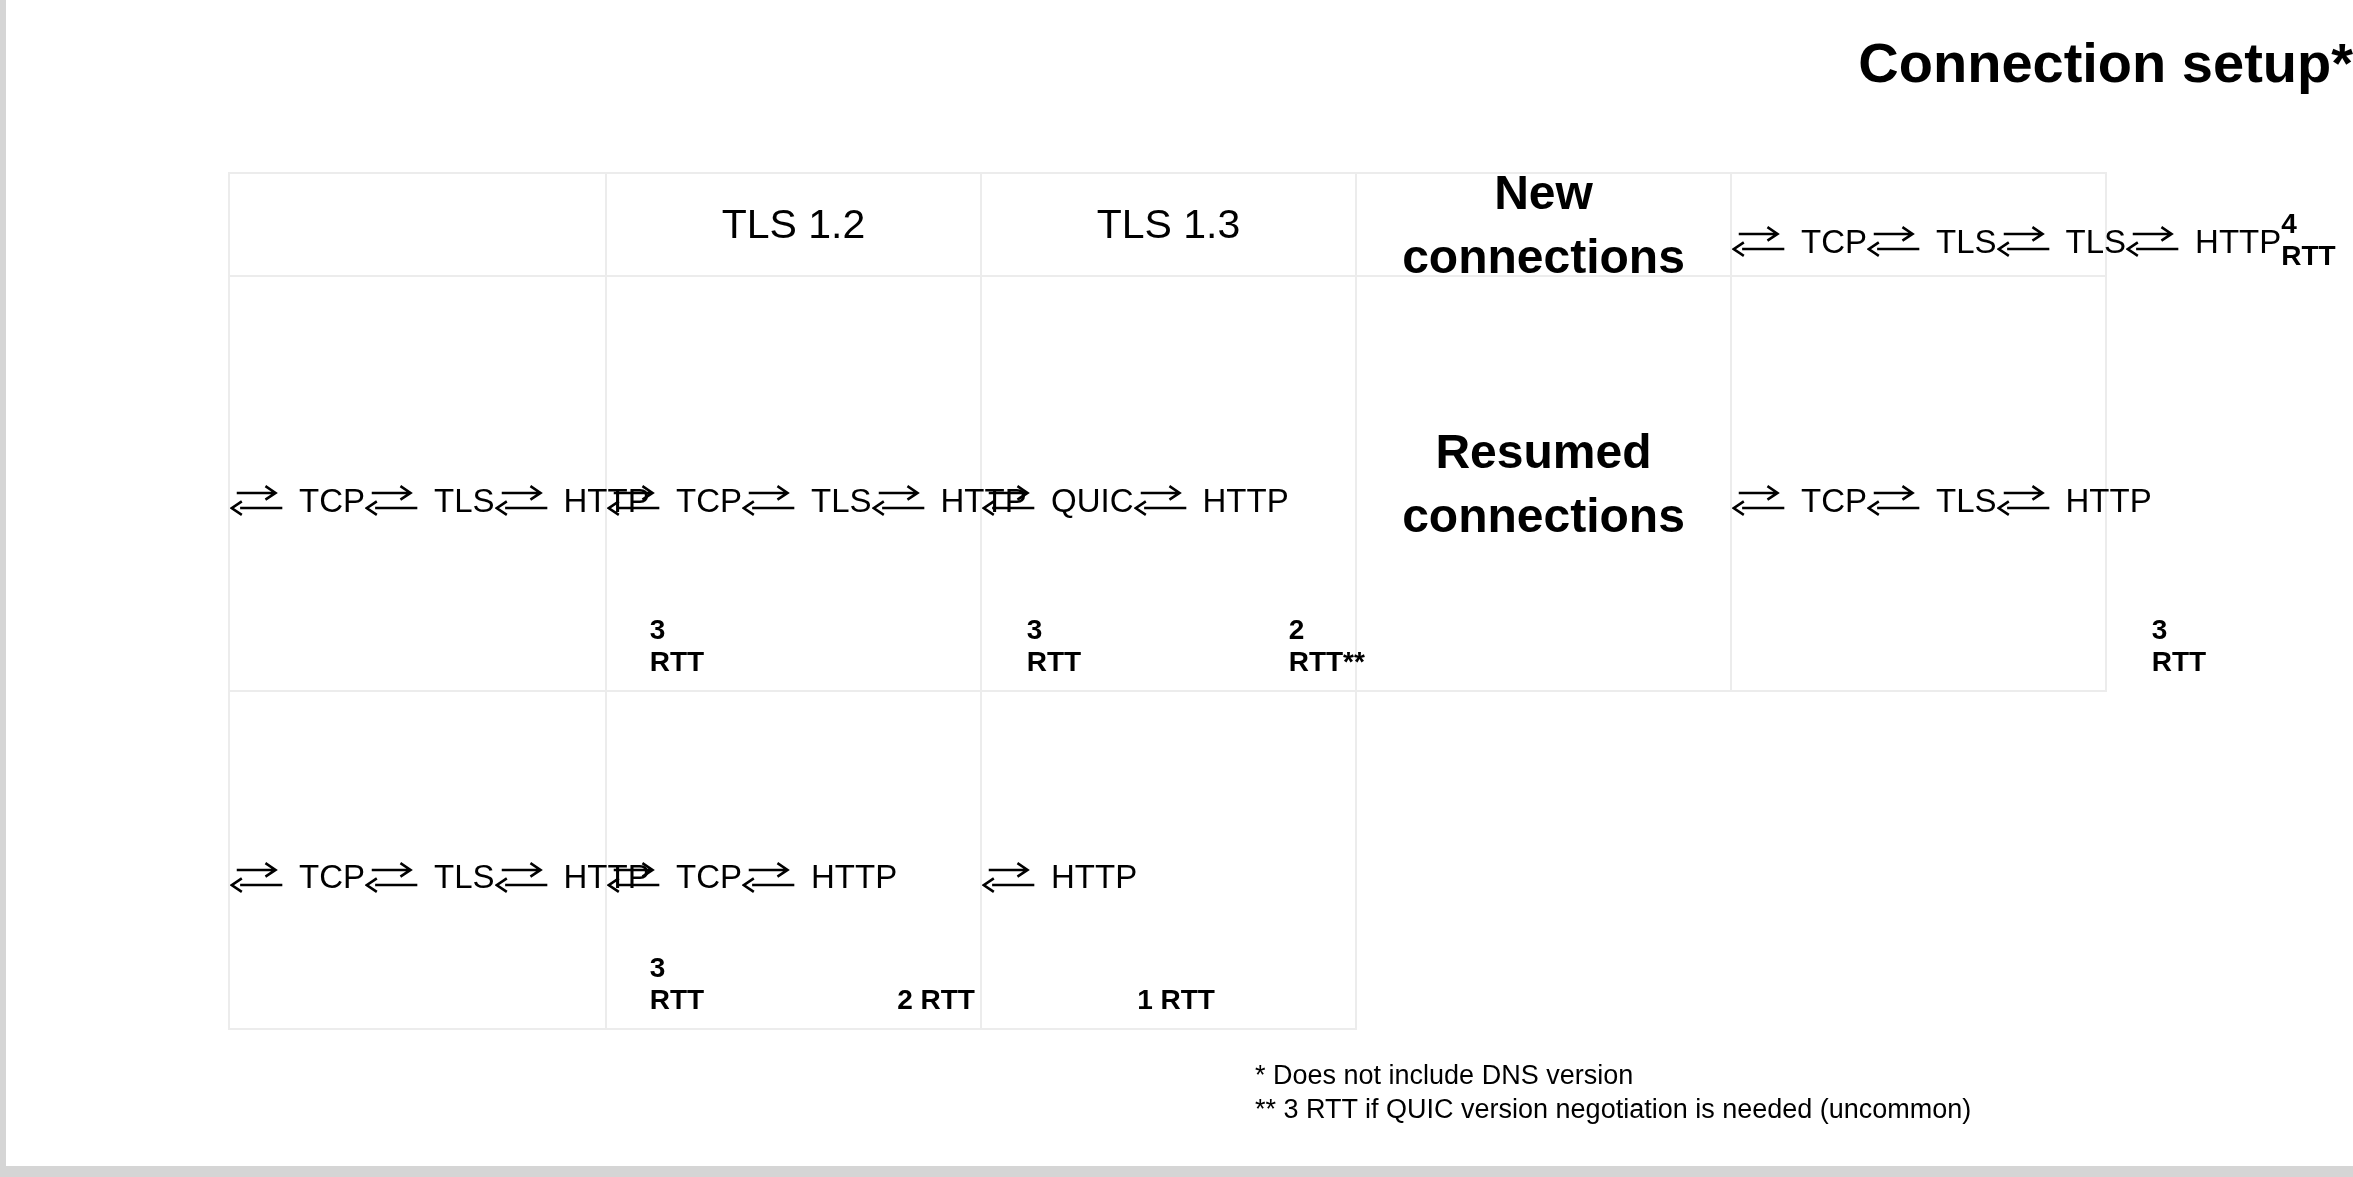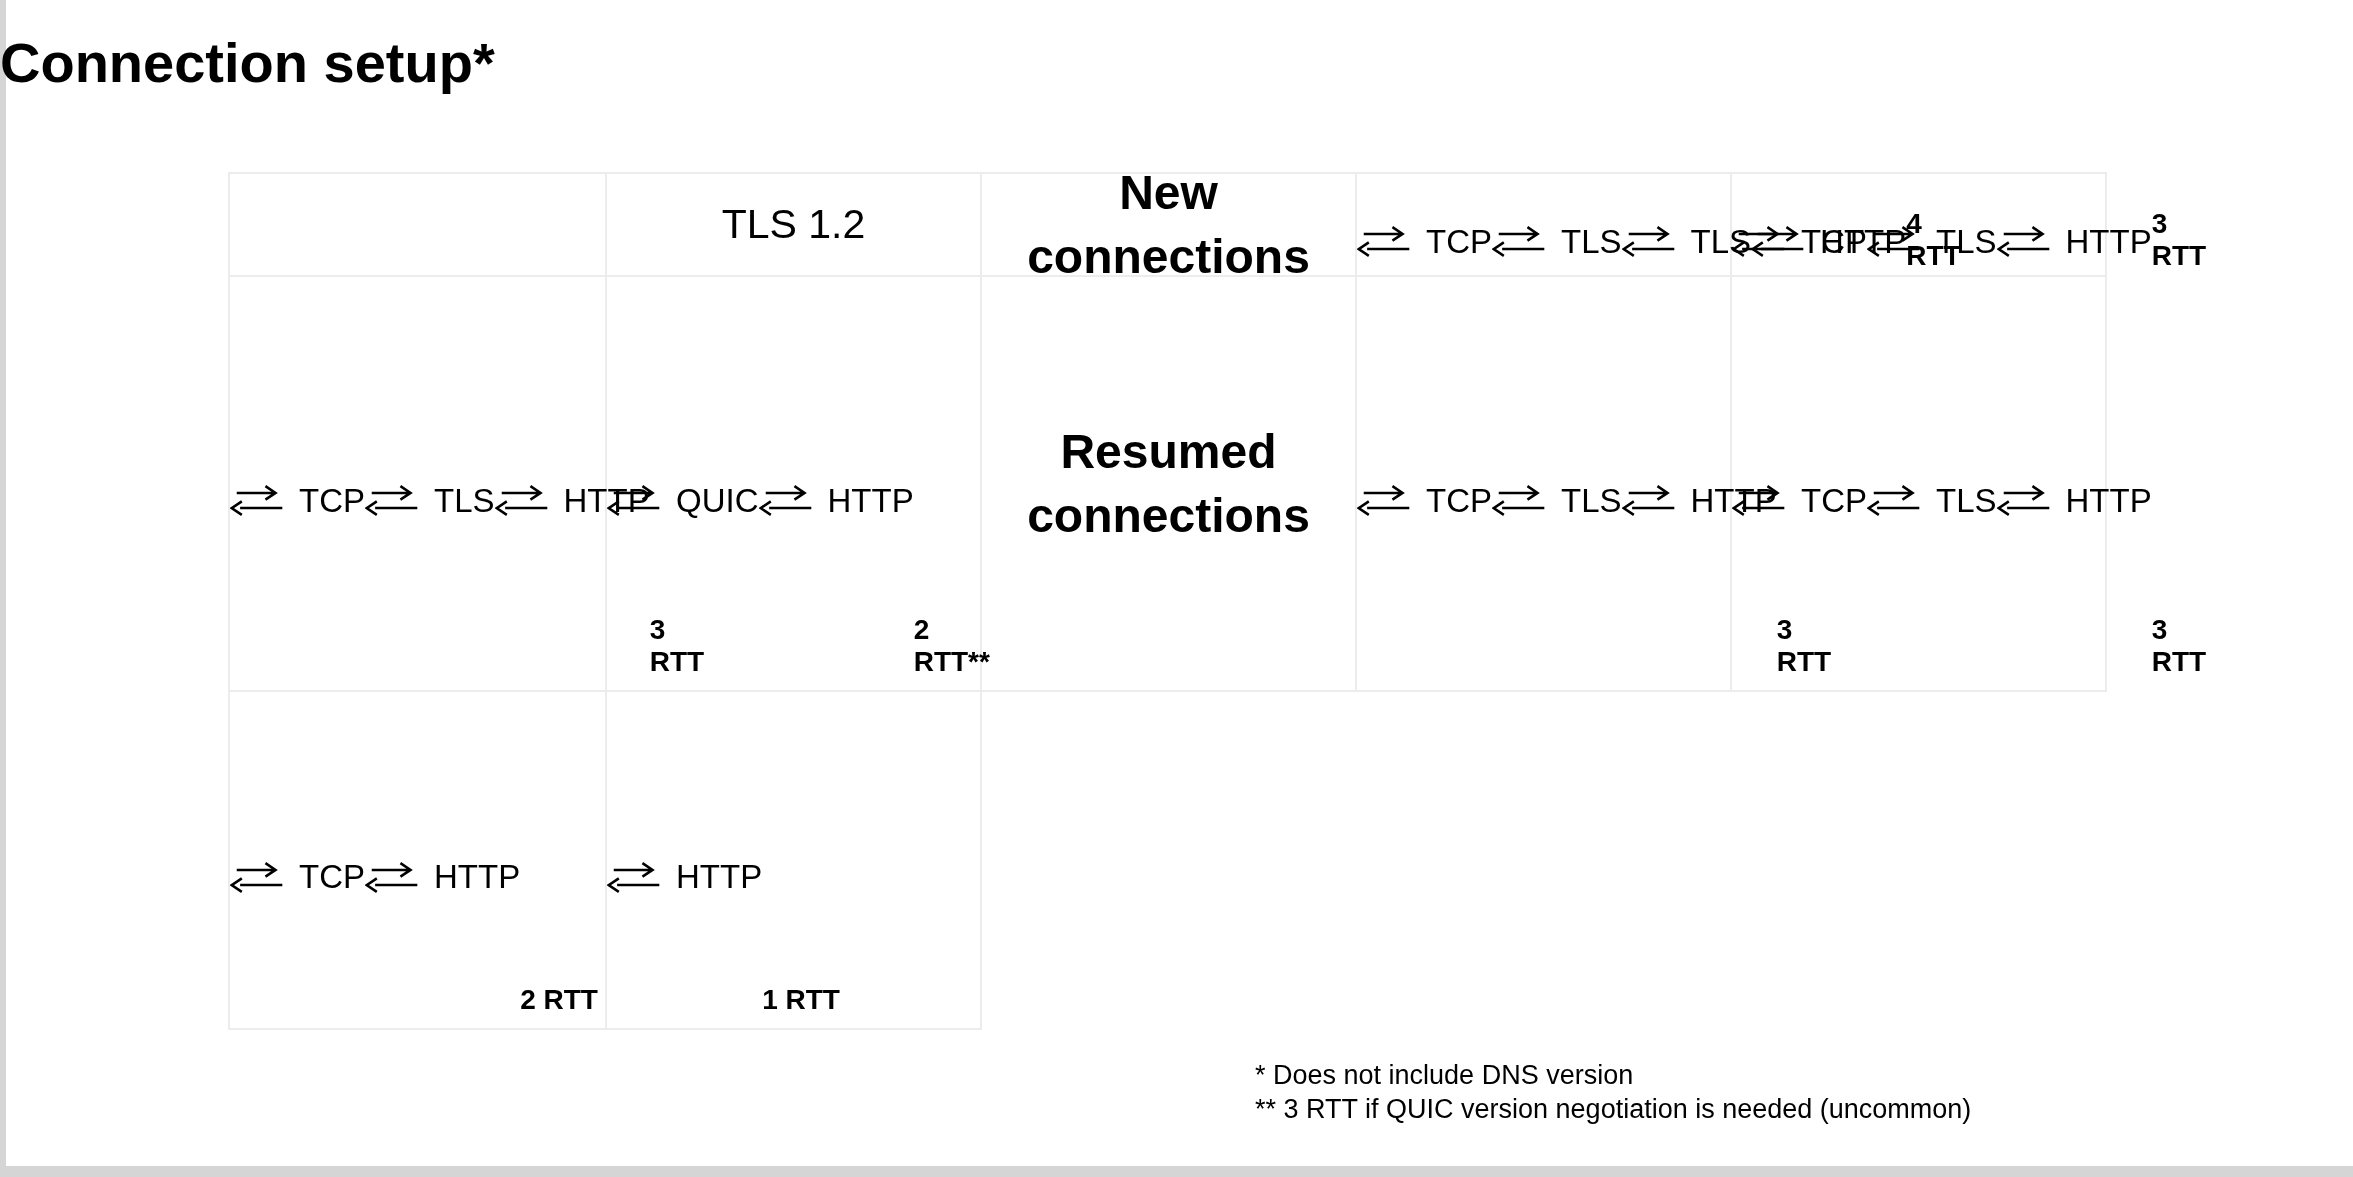--- a/index.html
+++ b/index.html
@@ -19,21 +19,21 @@
   .edge-left{
     position:absolute; left:0; top:0; width:6px; height:1177px;
     background:var(--edge);
   }
   .edge-bottom{
     position:absolute; left:0; bottom:0; width:2353px; height:11px;
     background:var(--edge);
   }
   .title{
     position:absolute; top:30px; left:0; width:2353px;
-    text-align:left;
+    text-align:right;
     font-size:56px; font-weight:700; letter-spacing:0px;
   }
   .table{
     position:absolute; left:228px; top:172px;
     display:grid;
     grid-template-columns:377px 375px 375px 375px 375px;
     grid-template-rows:103px 415px 338px;
     border-top:2px solid var(--border);
     border-left:2px solid var(--border);
     background:#fff;
@@ -77,20 +77,23 @@
   <div class="edge-left"></div>
   <div class="edge-bottom"></div>
 
   <h1 class="title">Connection setup*</h1>
 
   <div class="table" id="table">
       <div class="cell corner"></div>
       <div class="cell col-header">
         <span>TLS 1.2</span>
       </div>
+      <div class="cell col-header">
+        <span>TLS 1.3</span>
+      </div>
       <div class="cell row-label">
         <div class="label-inner">New connections</div>
       </div>
       <div class="cell steps-cell">
         <div class="step-line">
           <svg viewBox="0 0 64 36" width="54" height="31">
             <path d="M8 9 L52 9 M42 1 L54 9 L42 17 M12 27 L62 27 M14 19 L2 27 L14 35" fill="none" stroke="#000000" stroke-width="3"></path>
           </svg>
           <span class="step-label">TCP</span>
         </div>

